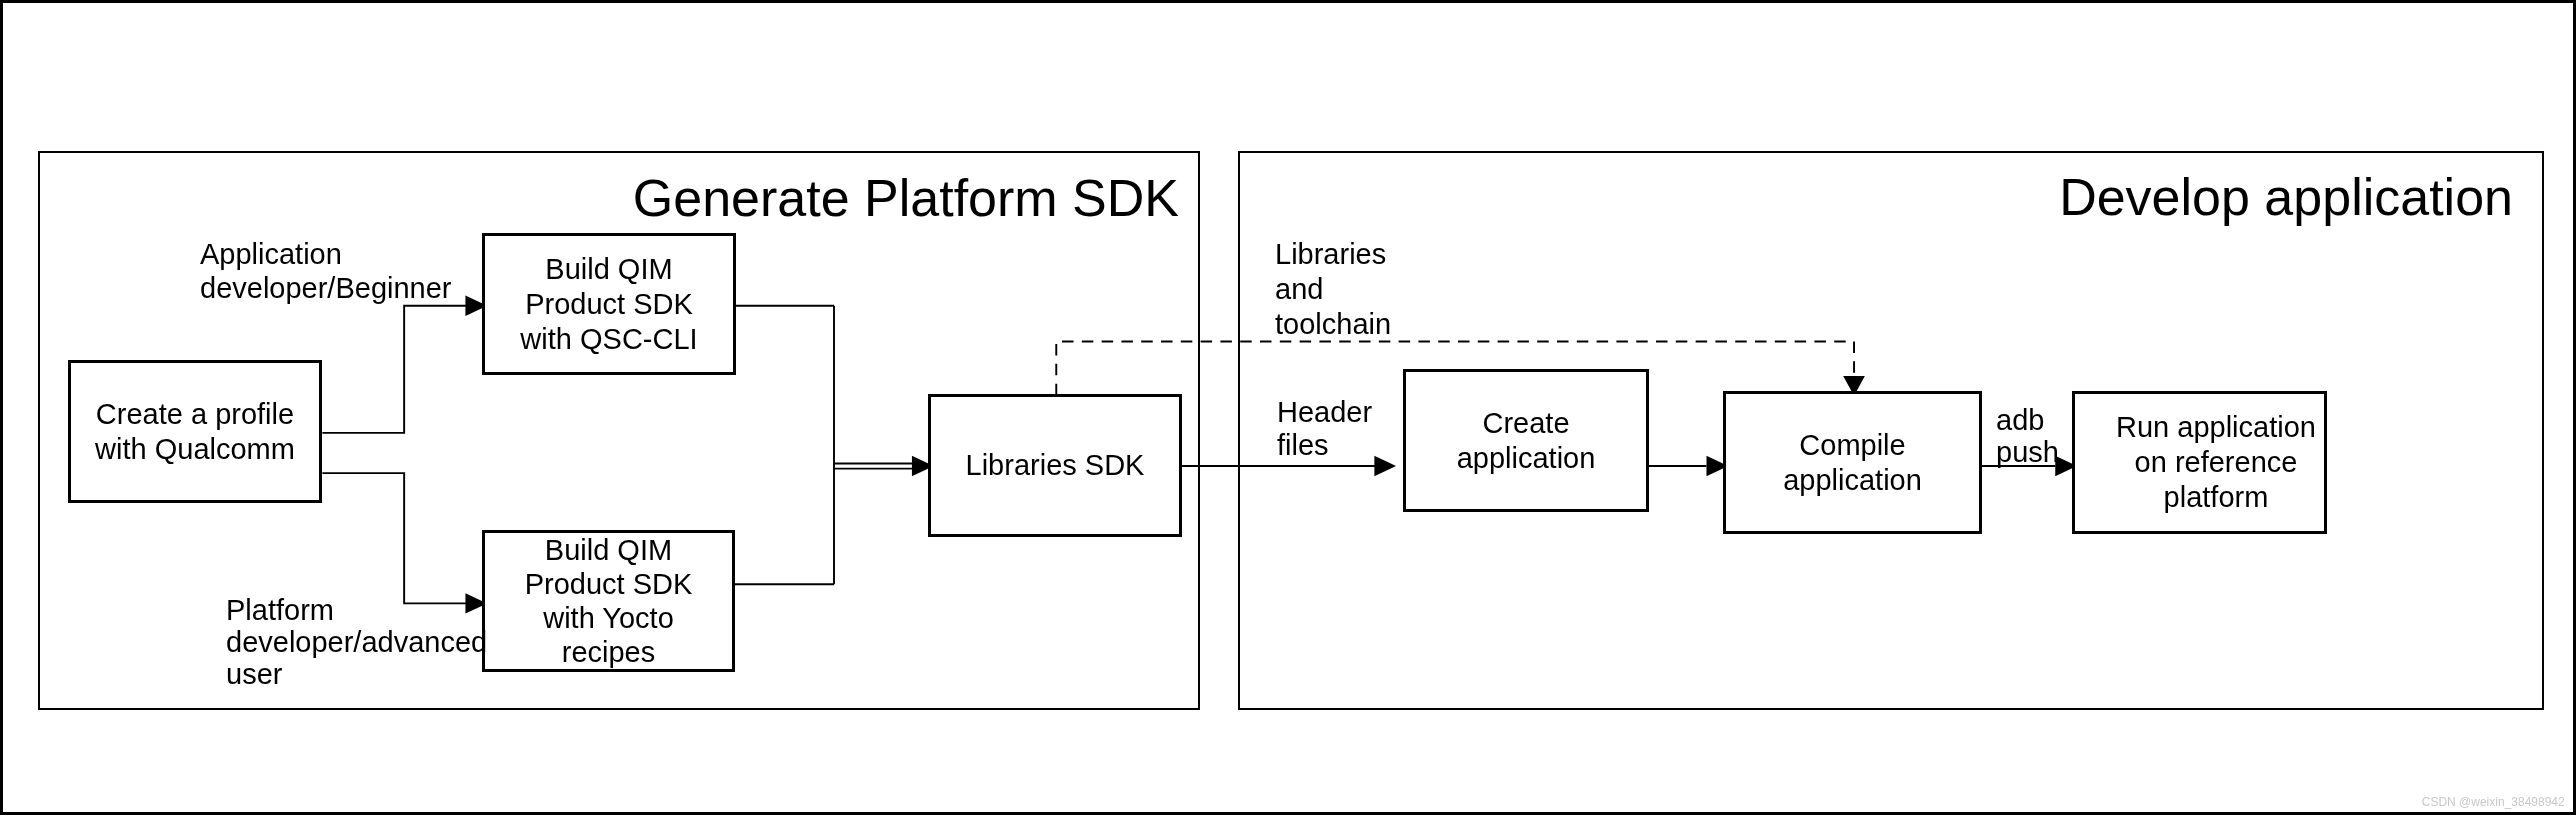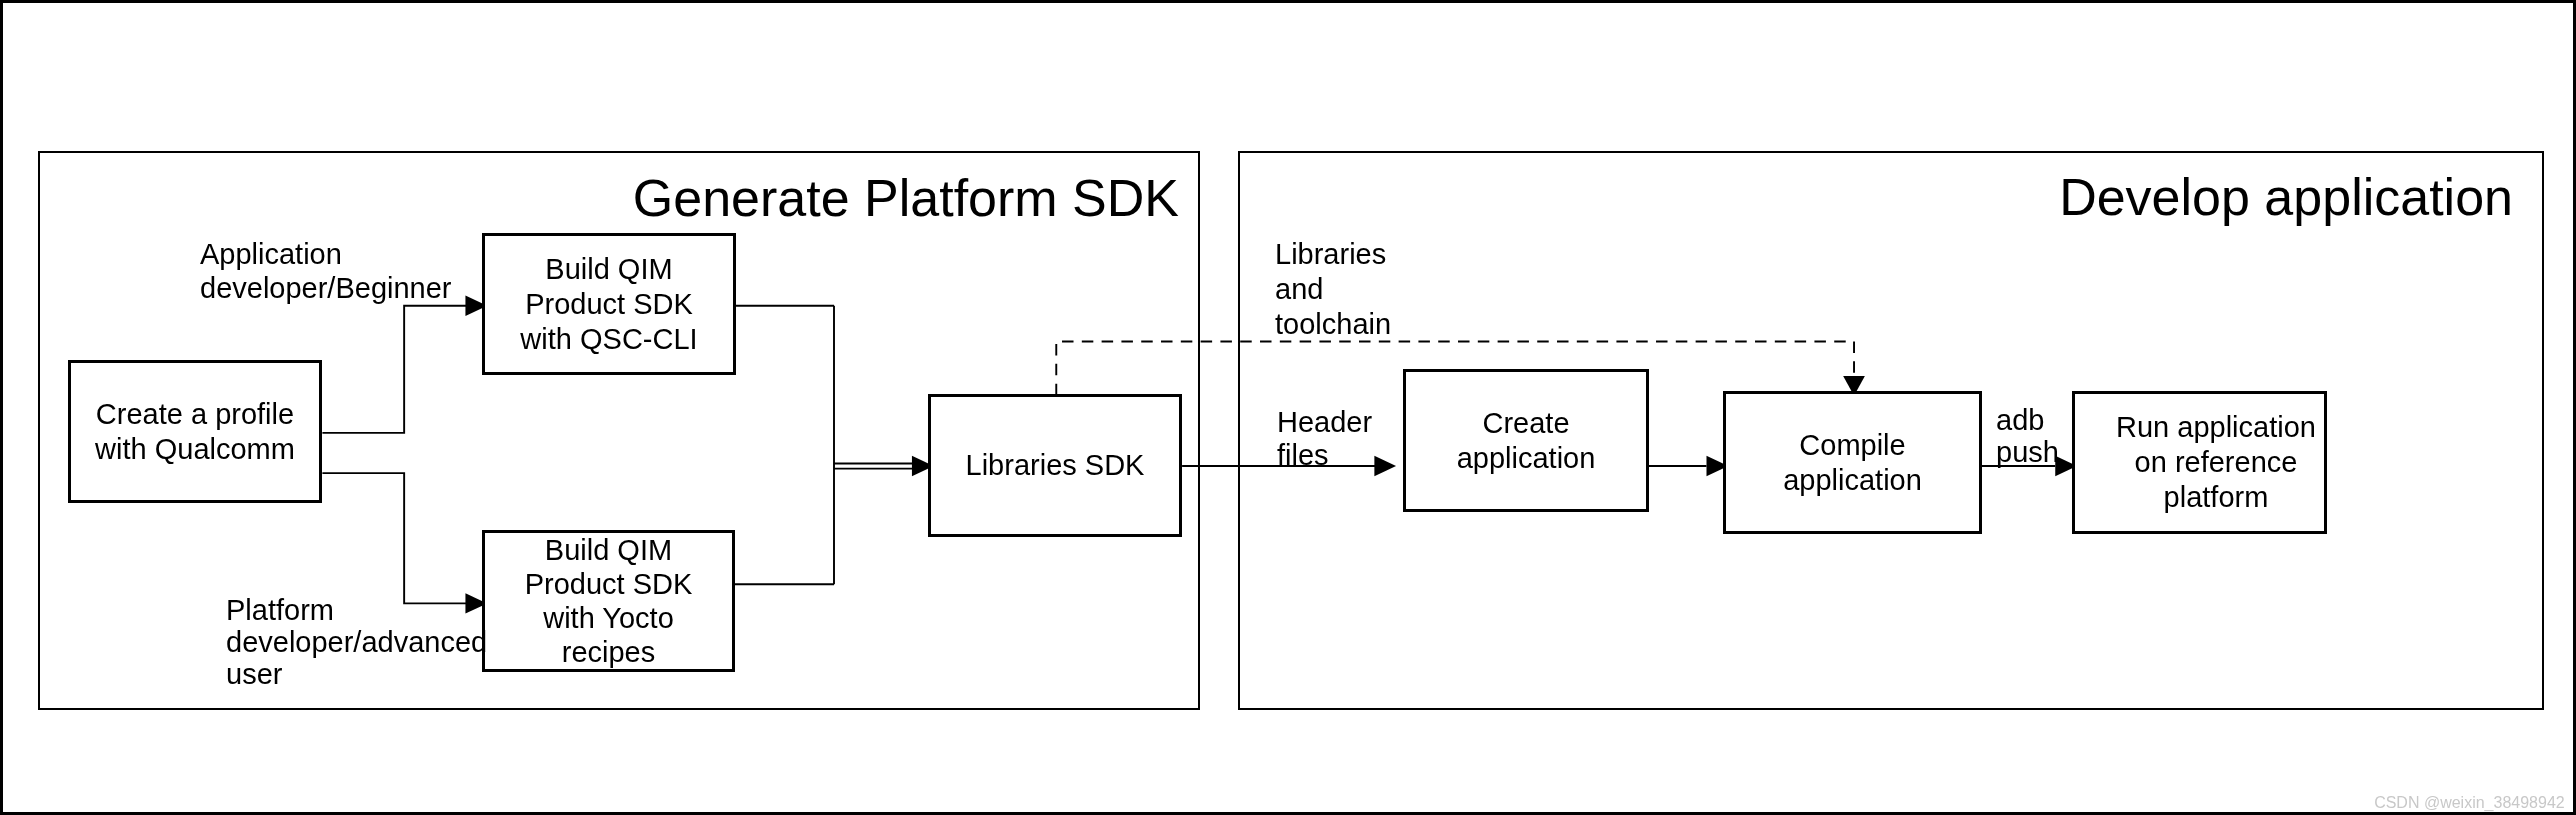--- a/index.html
+++ b/index.html
@@ -59,27 +59,27 @@
   #n-run-app        { left: 2069px; top: 388px; width: 255px; height: 143px; padding-left: 33px; }
   .edge-label {
     position: absolute;
     font-size: 29px;
     line-height: 34px;
     white-space: pre-line;
   }
   #lbl-app-dev      { left: 197px;  top: 234px; }
   #lbl-platform-dev { left: 223px;  top: 591px; line-height: 32px; }
   #lbl-libraries    { left: 1272px; top: 234px; line-height: 35px; }
-  #lbl-header       { left: 1274px; top: 403px; line-height: 33px; }
+  #lbl-header       { left: 1274px; top: 393px; line-height: 33px; }
   #lbl-adb          { left: 1993px; top: 401px; line-height: 32px; }
   #watermark {
     position: absolute;
     right: 8.3px;
     top: 792px;
-    font-size: 16px;
+    font-size: 12px;
     line-height: 15.3px;
     color: #c8c8c8;
     white-space: nowrap;
   }
 </style>
 </head>
 <body>
 
 <div id="canvas">
 

